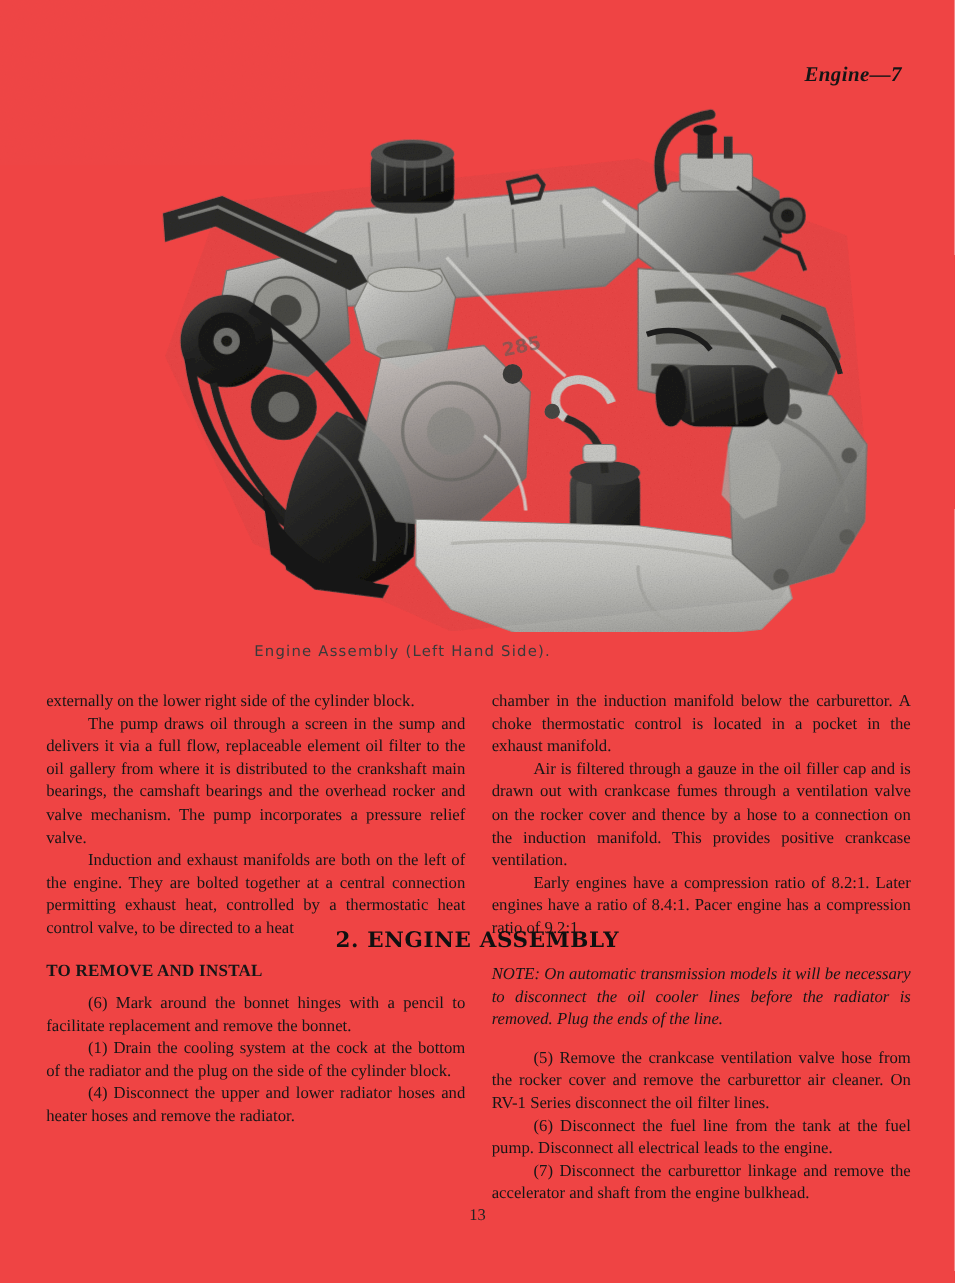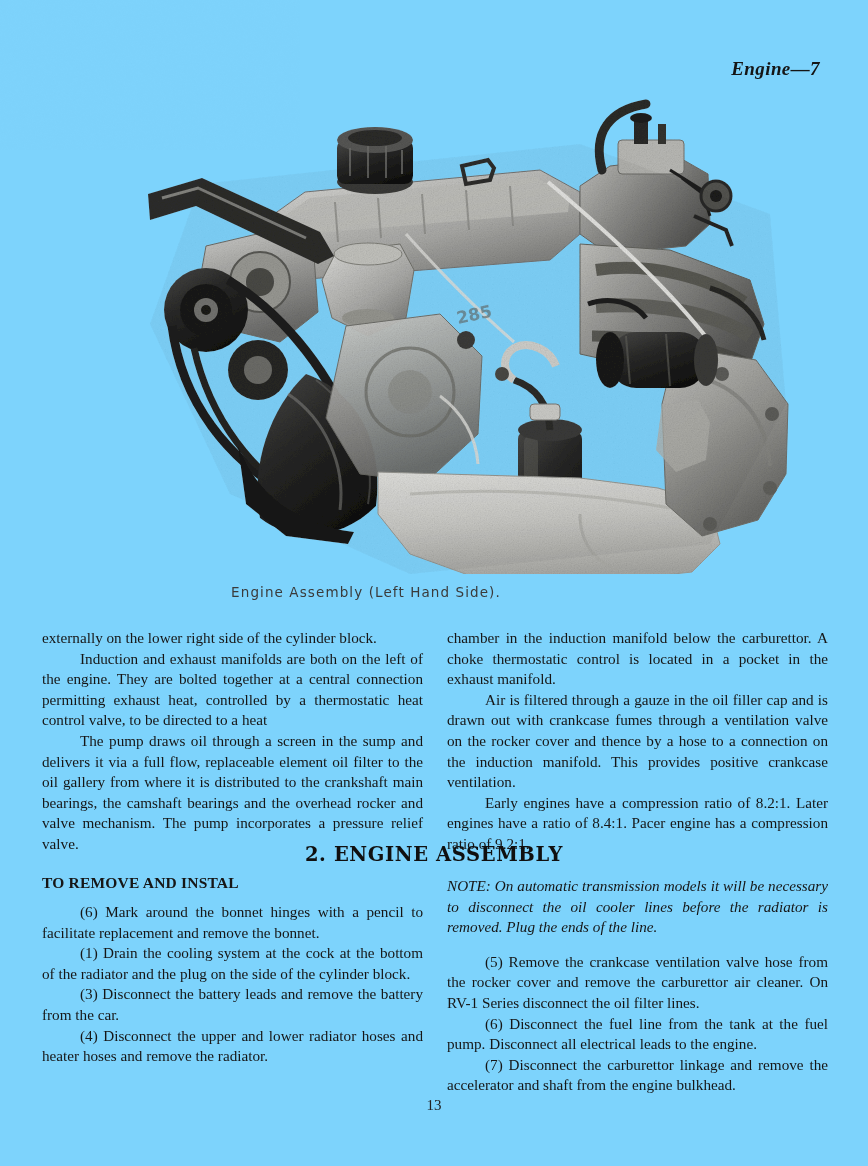--- a/index.html
+++ b/index.html
@@ -5,21 +5,21 @@
 <style>
   html, body {
     margin: 0;
     padding: 0;
     background: #ffffff;
   }
   .page {
     position: relative;
     width: 868px;
     height: 1166px;
-    background: #7dd3fc;
+    background: #ef4444;
     overflow: hidden;
     font-family: "Liberation Serif", serif;
     color: #1b1b1b;
   }
 
   
   .running-head {
     position: absolute;
     top: 58px;
     right: 48px;
@@ -338,37 +338,36 @@
 
         <path d="M90,110 L470,70 L660,140 L676,330 L600,470 L300,500 L120,420 L40,250 Z" fill="#2a2a28" opacity="0.05"></path>
       </g>
     </svg>
   </div>
 
   <div class="figure-caption">Engine Assembly (Left Hand Side).</div>
 
   <div class="col left col-a-left">
     <p class="noindent">externally on the lower right side of the cylinder block.</p>
+    <p class="indent">The pump draws oil through a screen in the sump and delivers it via a full flow, replaceable element oil filter to the oil gallery from where it is distributed to the crankshaft main bearings, the camshaft bearings and the overhead rocker and valve mechanism. The pump incorporates a pressure relief valve.</p>
     <p class="indent">Induction and exhaust manifolds are both on the left of the engine. They are bolted together at a central connection permitting exhaust heat, controlled by a thermostatic heat control valve, to be directed to a heat</p>
-    <p class="indent">The pump draws oil through a screen in the sump and delivers it via a full flow, replaceable element oil filter to the oil gallery from where it is distributed to the crankshaft main bearings, the camshaft bearings and the overhead rocker and valve mechanism. The pump incorporates a pressure relief valve.</p>
   </div>
 
   <div class="col right col-a-right">
     <p class="noindent">chamber in the induction manifold below the carburettor. A choke thermostatic control is located in a pocket in the exhaust manifold.</p>
     <p class="indent">Air is filtered through a gauze in the oil filler cap and is drawn out with crankcase fumes through a ventilation valve on the rocker cover and thence by a hose to a connection on the induction manifold. This provides positive crankcase ventilation.</p>
     <p class="indent">Early engines have a compression ratio of 8.2:1. Later engines have a ratio of 8.4:1. Pacer engine has a compression ratio of 9.2:1.</p>
   </div>
 
   <div class="section-heading">2. ENGINE ASSEMBLY</div>
 
   <div class="col left col-b-left">
     <p class="subhead">TO REMOVE AND INSTAL</p>
     <p class="indent">(6) Mark around the bonnet hinges with a pencil to facilitate replacement and remove the bonnet.</p>
     <p class="indent">(1) Drain the cooling system at the cock at the bottom of the radiator and the plug on the side of the cylinder block.</p>
-    <p class="indent">(3) Disconnect the battery leads and remove the battery from the car.</p>
     <p class="indent">(4) Disconnect the upper and lower radiator hoses and heater hoses and remove the radiator.</p>
   </div>
 
   <div class="col right col-b-right">
     <p class="note">NOTE: On automatic transmission models it will be necessary to disconnect the oil cooler lines before the radiator is removed. Plug the ends of the line.</p>
     <p class="indent">(5) Remove the crankcase ventilation valve hose from the rocker cover and remove the carburettor air cleaner. On RV-1 Series disconnect the oil filter lines.</p>
     <p class="indent">(6) Disconnect the fuel line from the tank at the fuel pump. Disconnect all electrical leads to the engine.</p>
     <p class="indent">(7) Disconnect the carburettor linkage and remove the accelerator and shaft from the engine bulkhead.</p>
   </div>
 

